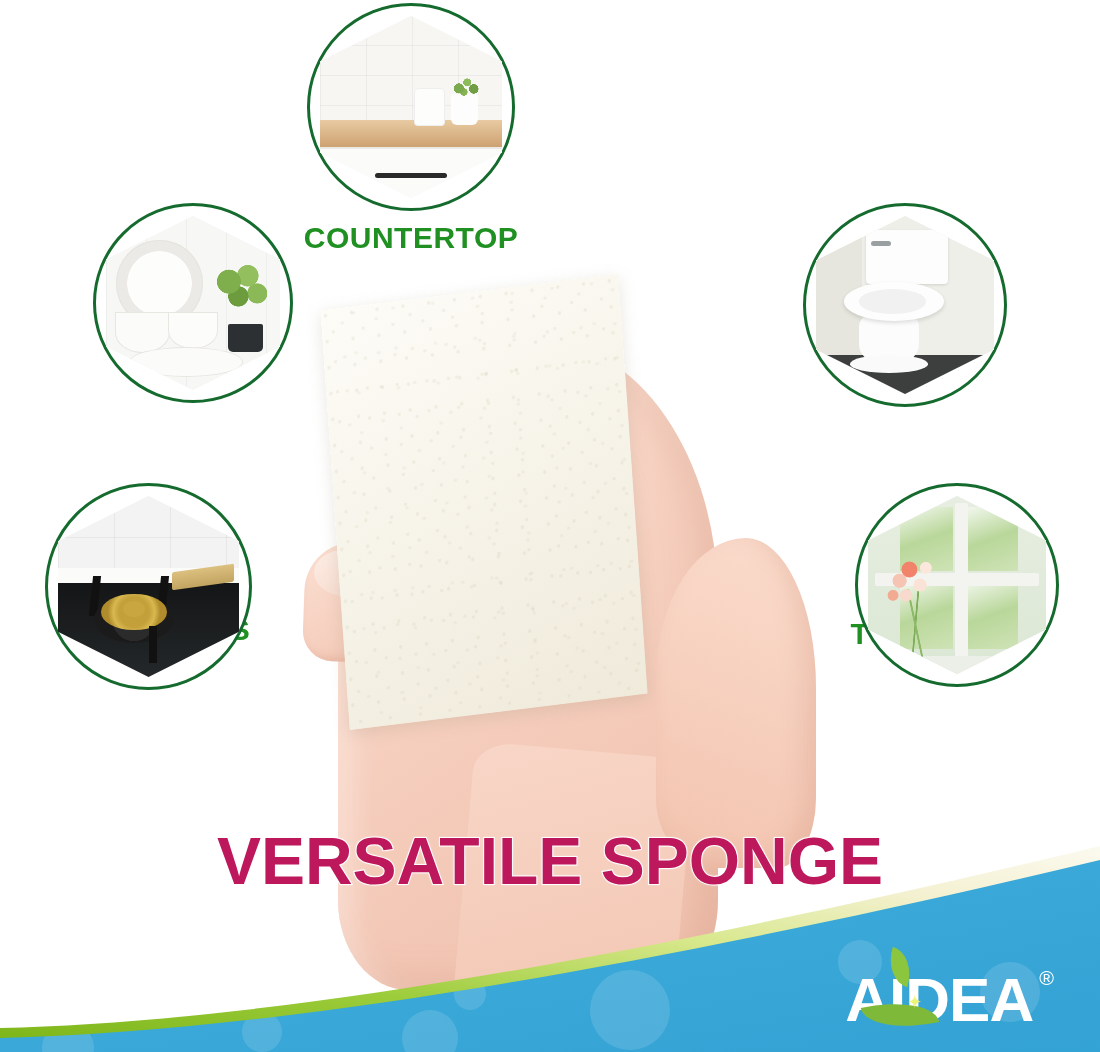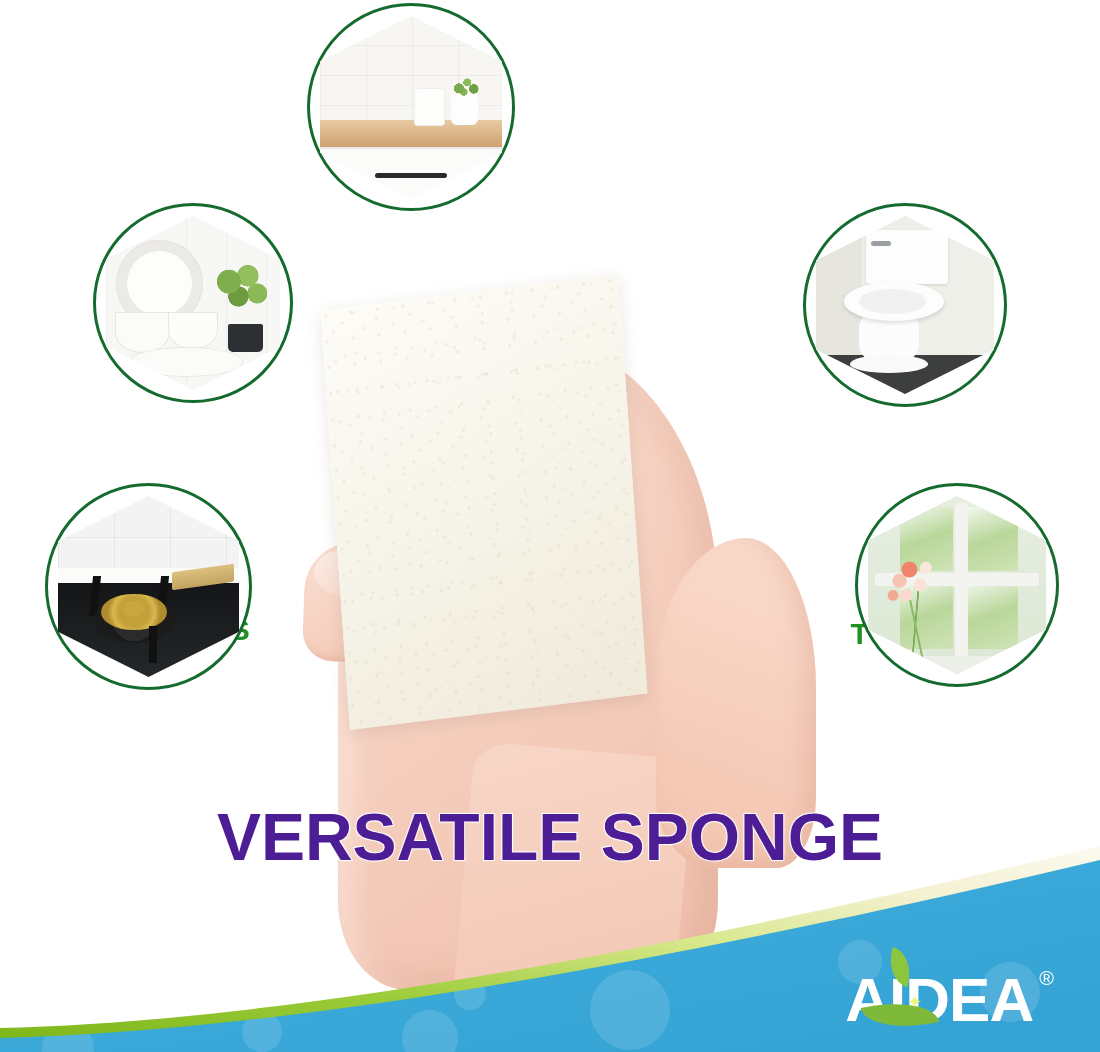--- a/index.html
+++ b/index.html
@@ -189,23 +189,23 @@
       radial-gradient(circle at 62% 44%, rgba(205,195,170,.18) 1.5px, transparent 2px),
       radial-gradient(circle at 38% 76%, rgba(205,195,170,.20) 1.5px, transparent 2px),
       radial-gradient(circle at 82% 16%, rgba(205,195,170,.16) 1.5px, transparent 2px);
     background-size: 26px 26px, 34px 34px, 30px 30px, 40px 40px;
   }
 
   
   #headline {
     position:absolute;
     left:0; right:0;
-    top:804px;
+    top:828px;
     text-align:center;
-    color:#4c1d95;
+    color:#be185d;
     font-family:"Liberation Sans", sans-serif;
     font-weight:bold;
     font-size:66px;
     letter-spacing:0px;
     line-height:1;
     -webkit-text-stroke: 2px #ffffff;
     paint-order: stroke fill;
     text-shadow: 0 0 3px rgba(255,255,255,.9);
     white-space:nowrap;
   }
@@ -270,20 +270,21 @@
       <div class="scene">
         <div class="ct-wall"></div>
         <div class="ct-top"></div>
         <div class="ct-cab"></div>
         <div class="ct-handle"></div>
         <div class="ct-jar"></div>
         <div class="ct-pot"></div>
         <div class="ct-leaf"></div>
       </div>
     </div>
+    <div class="label" style="top:218px;">COUNTERTOP</div>
   </div>
 
 
   <div class="badge" style="left:93px; top:203px; width:200px; height:200px;">
     <div class="ring" style="height:200px;"></div>
     <div class="hex" style="left:13px; top:13px; width:174px; height:174px;">
       <div class="scene">
         <div class="dh-bg"></div>
         <div class="dh-plate"></div>
         <div class="dh-plant"></div>

